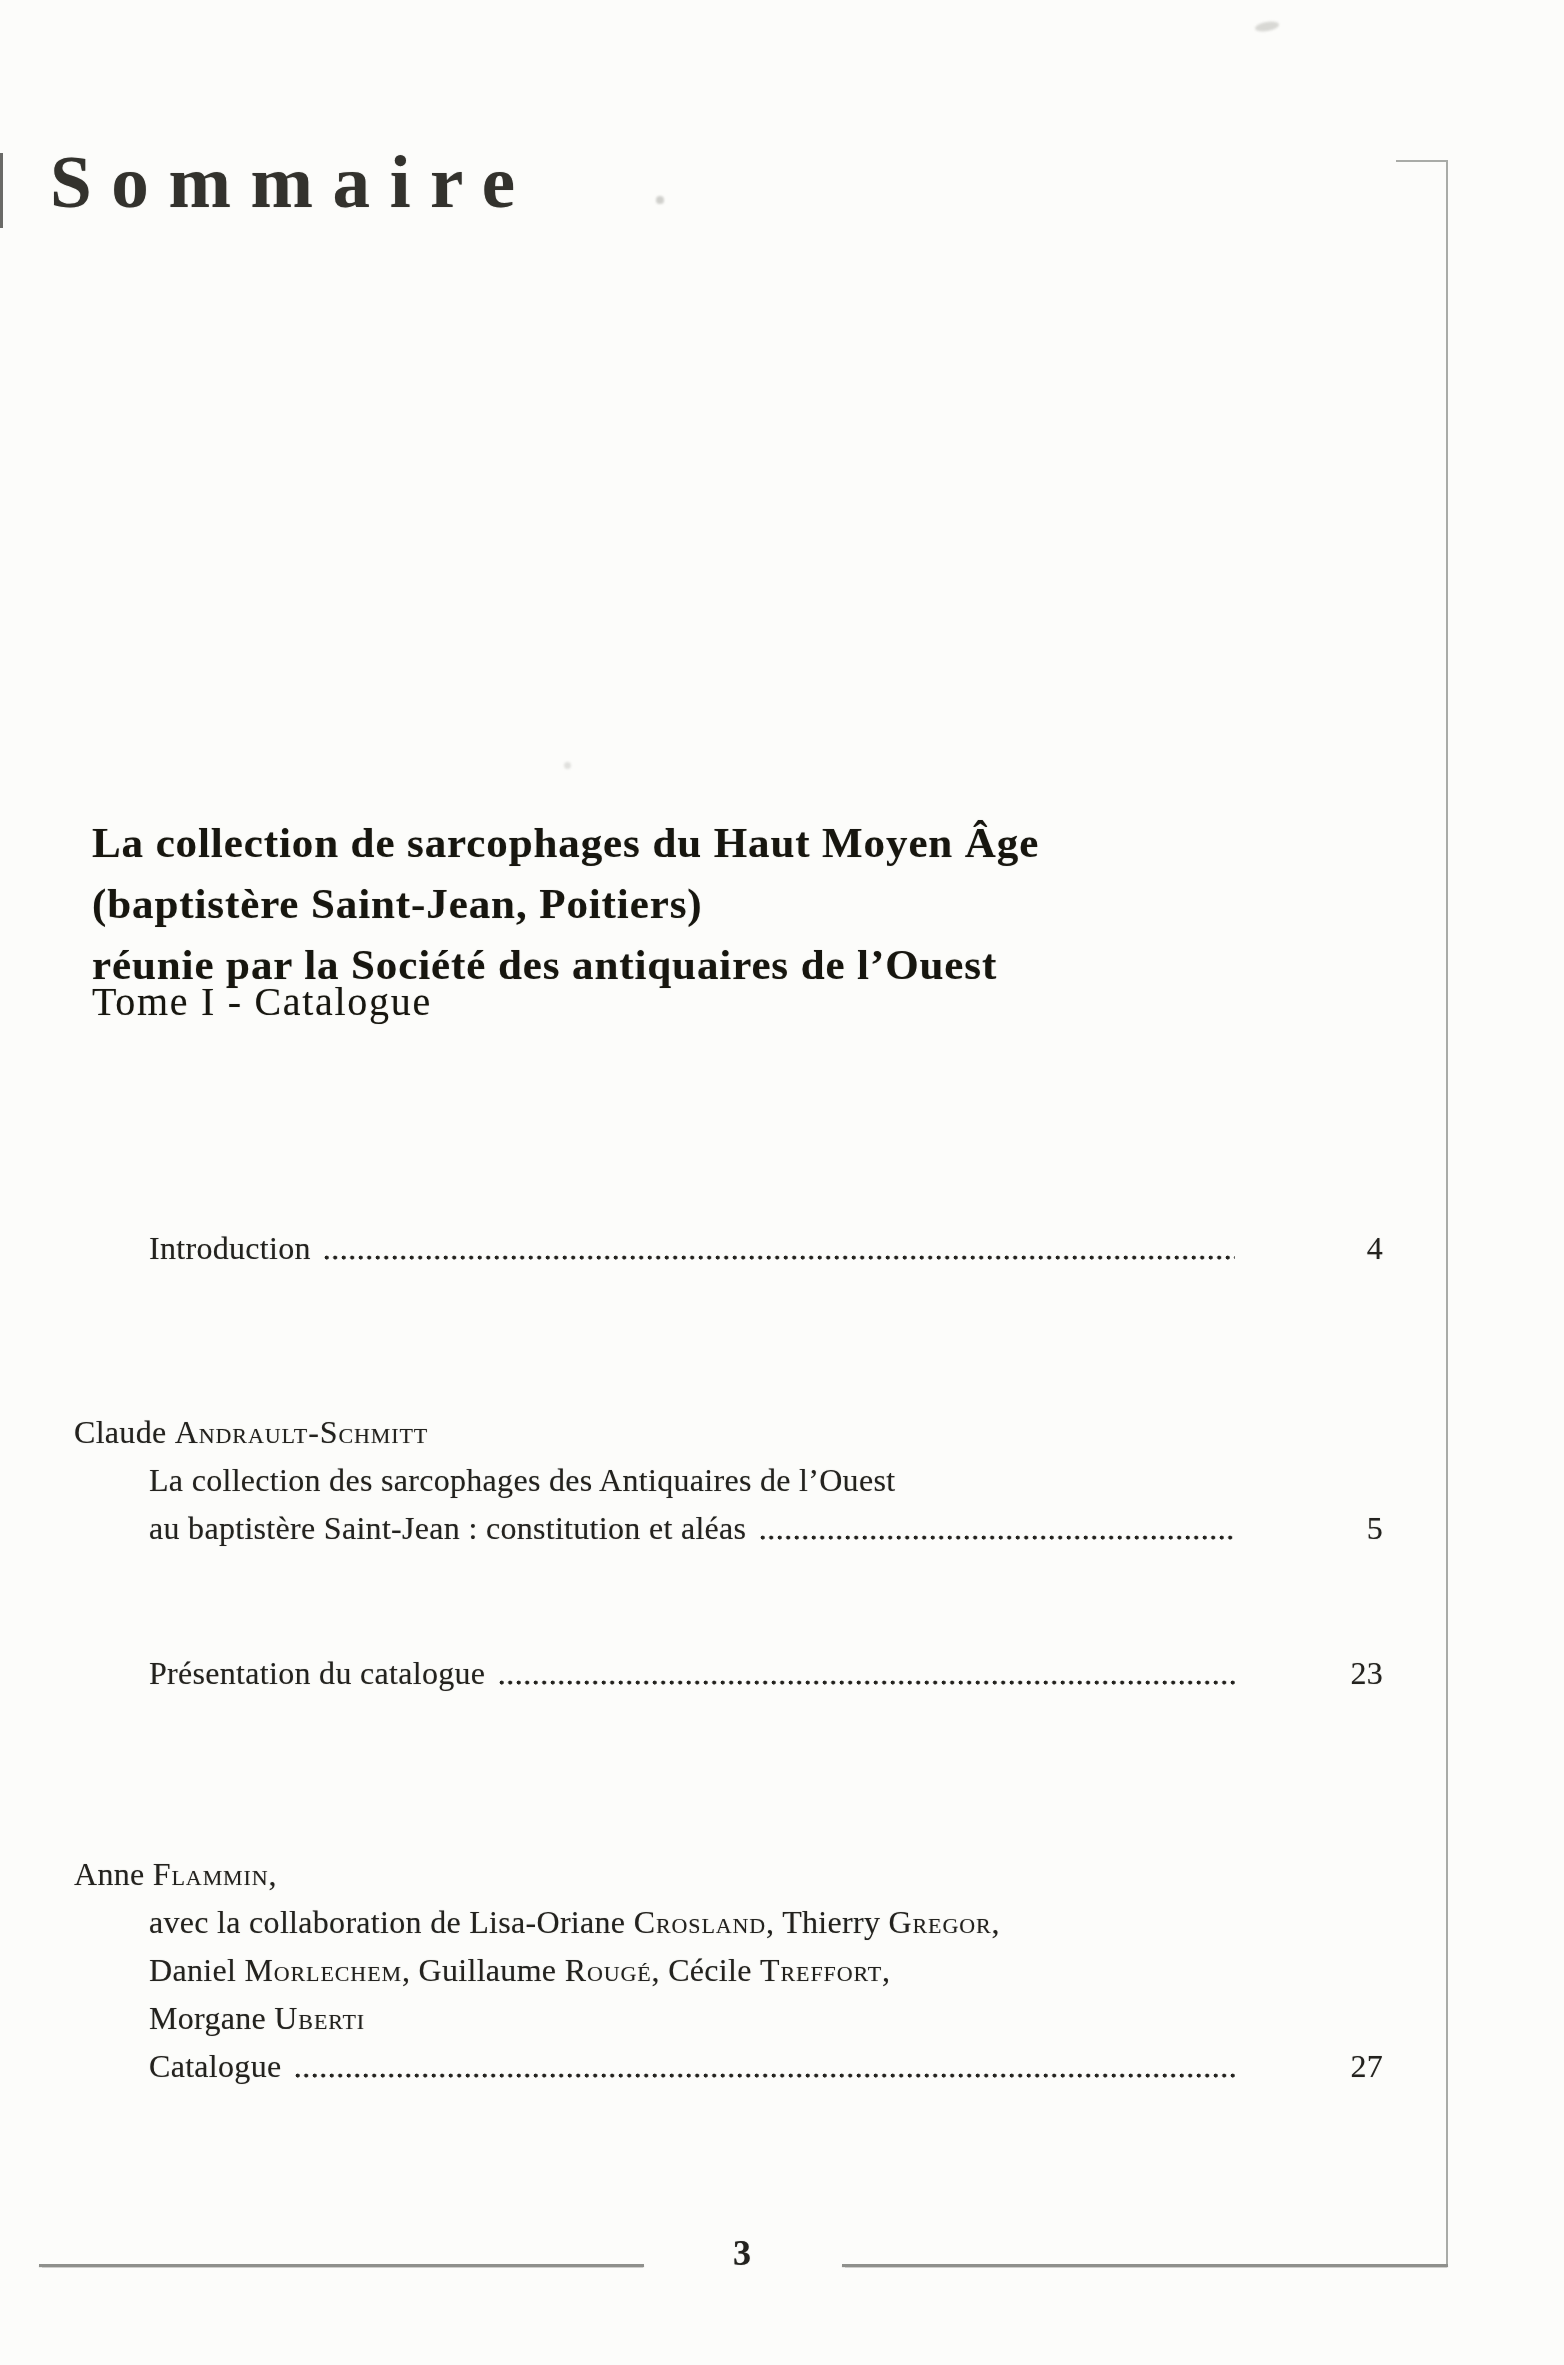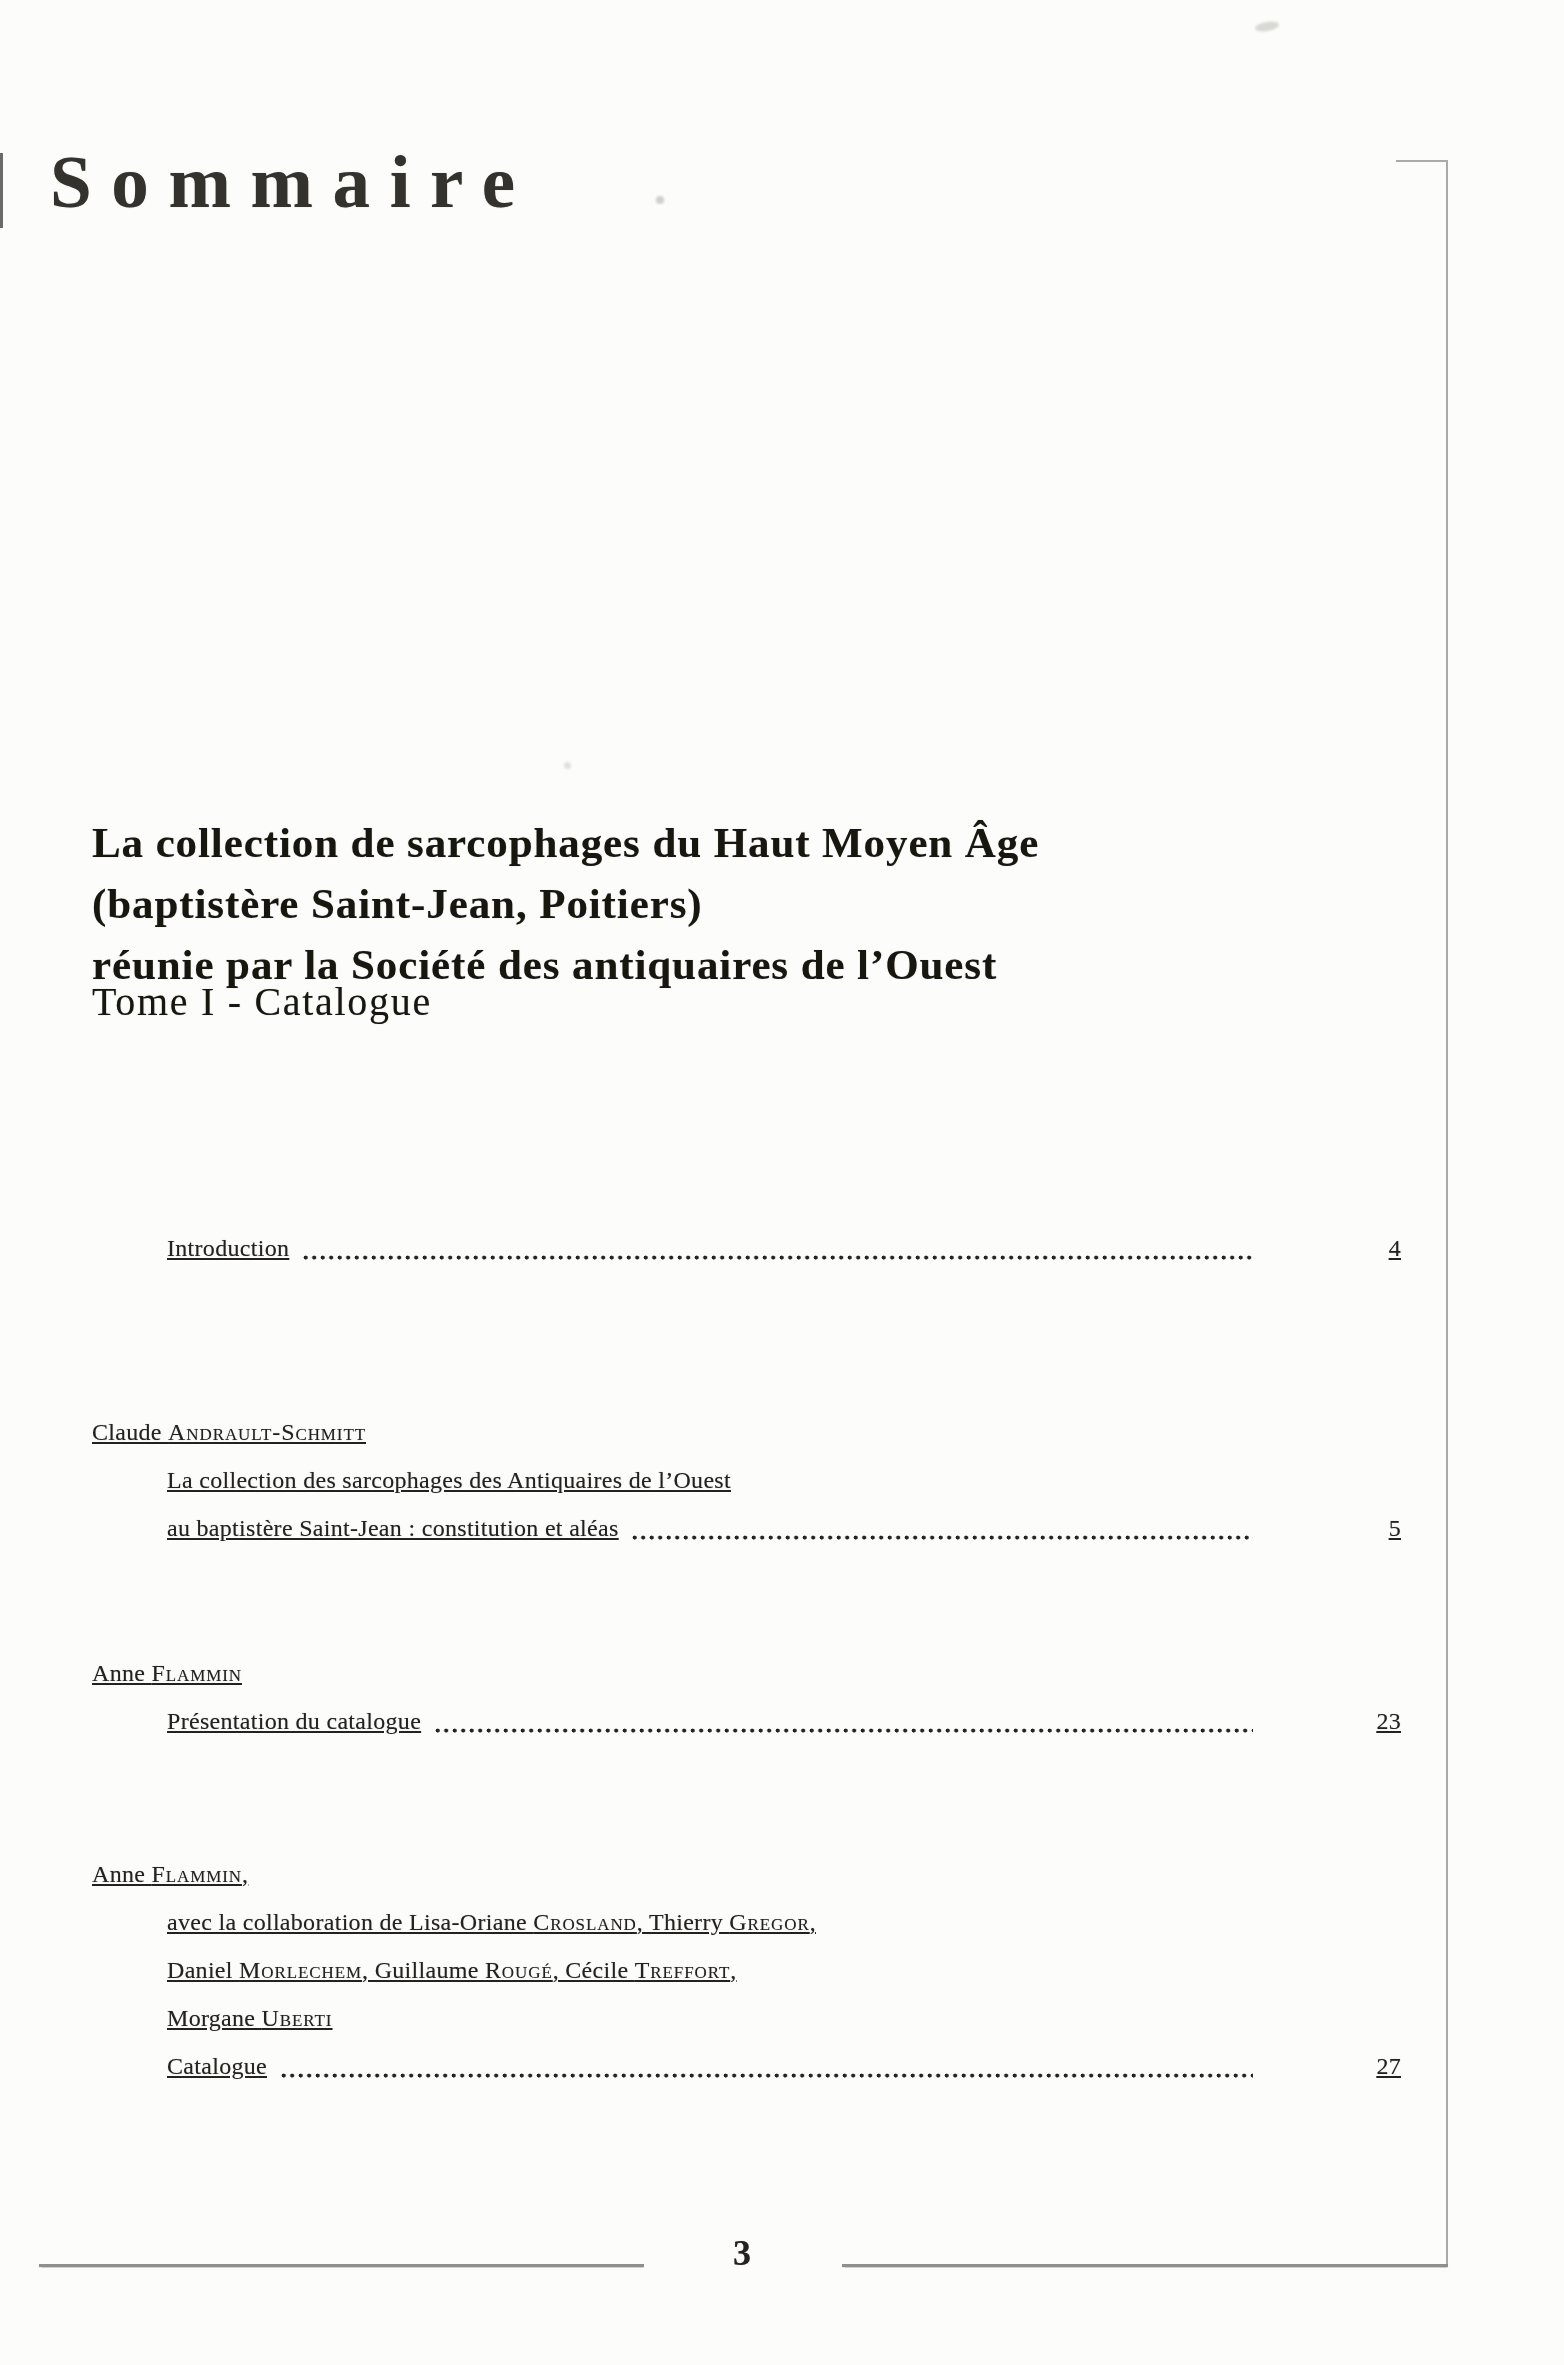--- a/index.html
+++ b/index.html
@@ -34,22 +34,22 @@
     white-space:nowrap;
   }
   .subtitle{
     position:absolute;left:92px;top:978px;
     font-size:40px;letter-spacing:1.7px;font-weight:normal;
     color:var(--title_text);
     white-space:nowrap;
   }
   .toc{position:absolute;left:0;top:0;width:100%;height:100%;}
   .toc-entry{
-    position:absolute;left:92px;width:1309px;
-    font-size:24px;line-height:48px;letter-spacing:0.3px;text-decoration:underline;
+    position:absolute;left:74px;width:1309px;
+    font-size:32px;line-height:48px;letter-spacing:0.3px;
   }
   .toc-line{display:flex;align-items:baseline;}
   .toc-line .label{white-space:nowrap;}
   .indent{padding-left:75px;}
   .sc{font-variant:small-caps;letter-spacing:0.9px;}
   .dots{
     flex:1;align-self:flex-end;
     height:5.1px;margin:0 12px 12px 13.6px;
     color:var(--text);
     background-image:radial-gradient(circle at 2.6px 2.6px, currentColor 1.8px, transparent 2.3px);
@@ -102,23 +102,20 @@
         <div class="toc-line indent">
           <span class="label"><span>La collection des sarcophages des Antiquaires de l’Ouest</span></span>
         </div>
         <div class="toc-line indent">
           <span class="label"><span>au baptistère Saint-Jean : constitution et aléas</span></span>
           <span class="dots"></span>
           <span class="pagenum">5</span>
         </div>
       </div>
       <div class="toc-entry" style="top: 1649px;">
-        <div class="toc-line">
-          <span class="label"><span>Anne </span><span class="sc">Flammin</span></span>
-        </div>
         <div class="toc-line indent">
           <span class="label"><span>Présentation du catalogue</span></span>
           <span class="dots"></span>
           <span class="pagenum">23</span>
         </div>
       </div>
       <div class="toc-entry" style="top: 1850px;">
         <div class="toc-line">
           <span class="label"><span>Anne </span><span class="sc">Flammin</span><span>,</span></span>
         </div>

